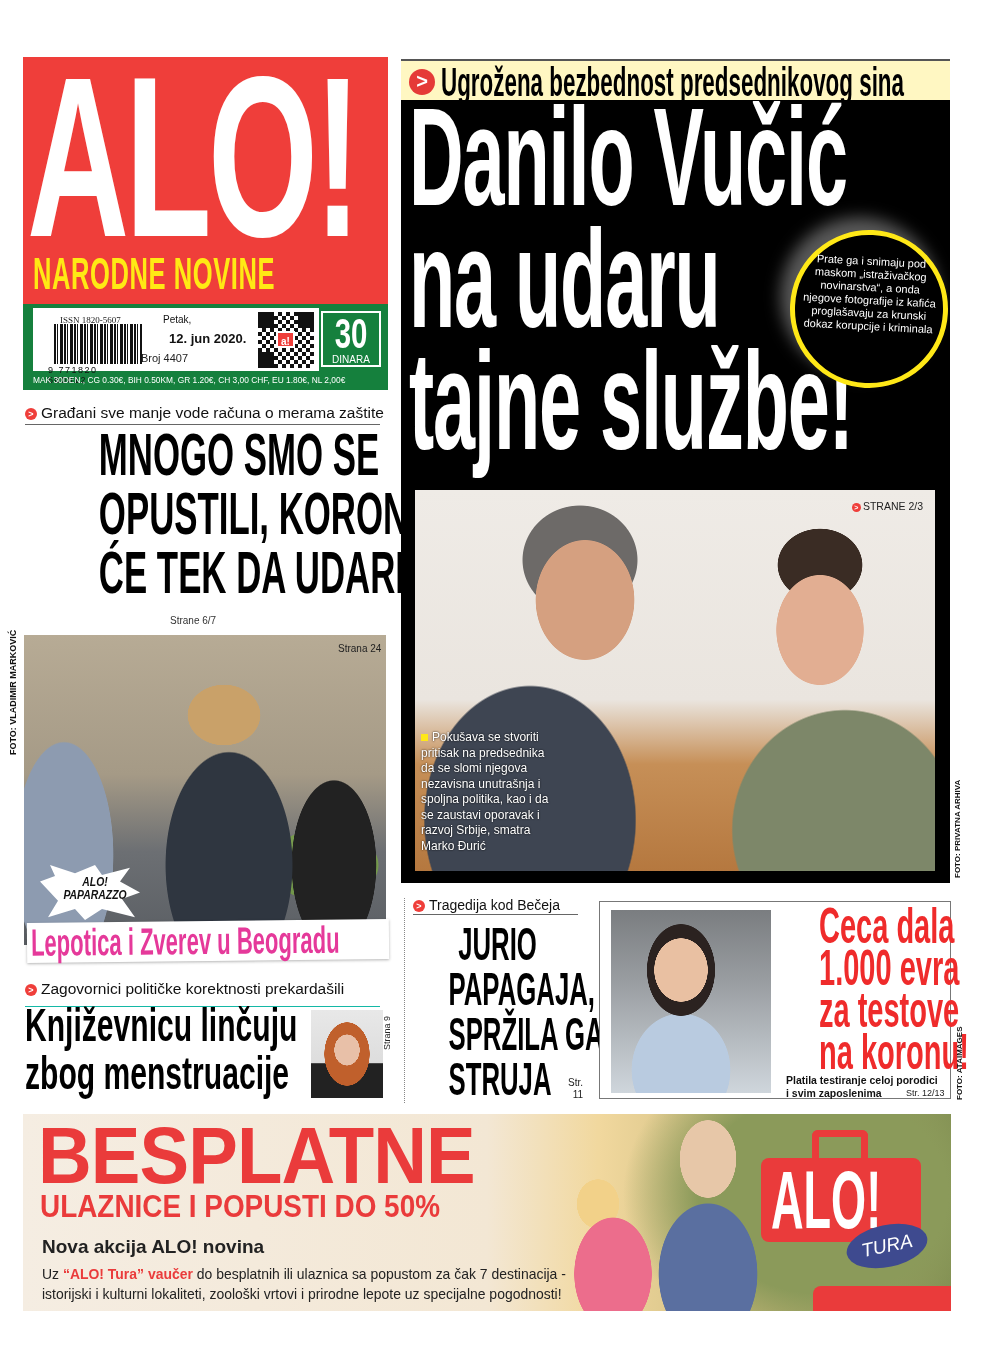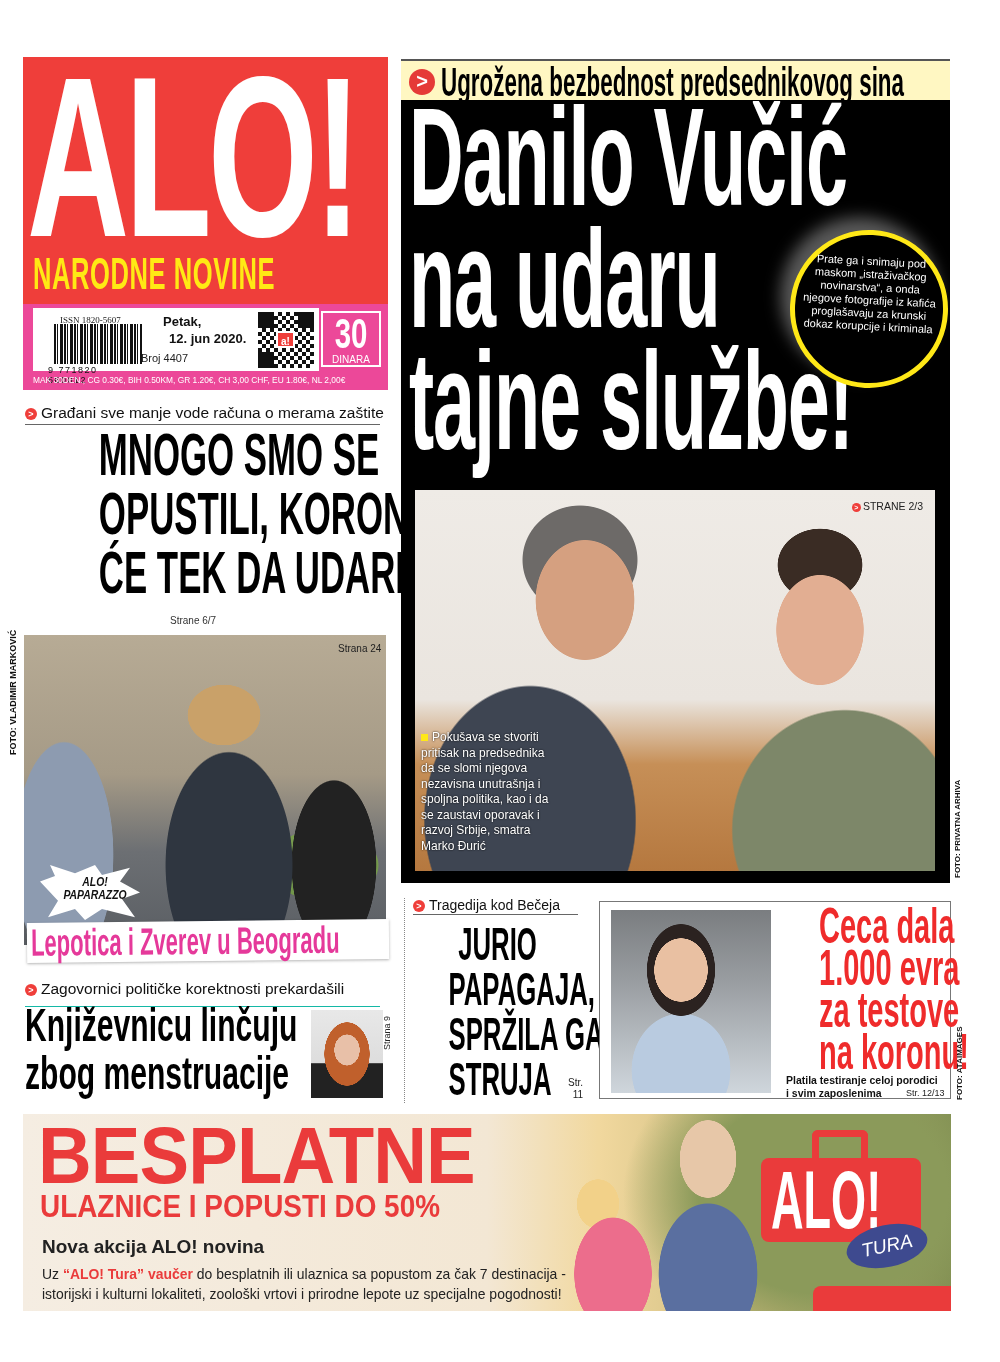--- a/index.html
+++ b/index.html
@@ -4,27 +4,27 @@
 <style>
   * { box-sizing: border-box; margin: 0; padding: 0; }
   html, body { width: 1000px; height: 1362px; background: #ffffff; overflow: hidden; }
   body { position: relative; font-family: "Liberation Sans", sans-serif; color: #111; }
 
   
   .masthead { position: absolute; left: 23px; top: 57px; width: 365px; height: 247px; background: #ef3e3a; overflow: hidden; }
   .logo-text { position: absolute; left: 4px; top: -14px; color: #fff; font-weight: 700; font-size: 228px; letter-spacing: -6px; line-height: 1; transform: scaleX(0.62) ; transform-origin: left top; font-family: "Liberation Sans", sans-serif; white-space: nowrap; }
   .subtitle { position: absolute; left: 10px; top: 192px; color: #ffe914; font-weight: 700; font-size: 44px; transform: scaleX(0.58); transform-origin: left top; white-space: nowrap; letter-spacing: 1px; }
 
-  .infobar { position: absolute; left: 23px; top: 304px; width: 365px; height: 86px; background: #ec4899; }
+  .infobar { position: absolute; left: 23px; top: 304px; width: 365px; height: 86px; background: #15803d; }
   .infobar-white { position: absolute; left: 10px; top: 4px; width: 286px; height: 63px; background: #fff; }
   .barcode { position: absolute; left: 13px; top: 8px; width: 96px; height: 60px; }
   .issn { position: absolute; left: 24px; top: 3px; font-family: "Liberation Serif", serif; font-size: 9px; color: #222; }
   .bars { position: absolute; left: 18px; top: 12px; width: 88px; height: 40px; background: repeating-linear-gradient(90deg, #111 0 2px, #fff 2px 3px, #111 3px 4px, #fff 4px 6px, #111 6px 9px, #fff 9px 10px); }
   .barnum { position: absolute; left: 12px; top: 53px; font-size: 9px; letter-spacing: 1.5px; color: #111; }
-  .date1 { position: absolute; left: 118px; top: 10px; font-weight: 700; font-size: 13px; padding-left: 22px; }
+  .date1 { position: absolute; left: 118px; top: 10px; font-weight: 400; font-size: 10px; padding-left: 22px; }
   .date2 { position: absolute; left: 118px; top: 27px; font-weight: 700; font-size: 13px; margin-left: 28px; }
   .issue { position: absolute; left: 118px; top: 48px; font-size: 11px; color: #222; }
   .qr { position: absolute; left: 235px; top: 8px; width: 56px; height: 56px; background:
         linear-gradient(#111,#111) 0 0/16px 16px no-repeat,
         linear-gradient(#111,#111) 40px 0/16px 16px no-repeat,
         linear-gradient(#111,#111) 0 40px/16px 16px no-repeat,
         repeating-conic-gradient(#111 0 25%, #fff 0 50%) 0 0/8px 8px; }
   .qr-badge { position: absolute; left: 18px; top: 19px; width: 19px; height: 17px; background: #ef3e3a; color: #fff; font-size: 10px; font-weight: 700; text-align: center; line-height: 17px; border: 2px solid #fff; }
   .price-box { position: absolute; left: 298px; top: 7px; width: 60px; height: 56px; border: 2px solid #fff; color: #fff; text-align: center; }
   .price-num { display: block; font-size: 42px; font-weight: 700; line-height: 42px; transform: scaleX(0.7); }

